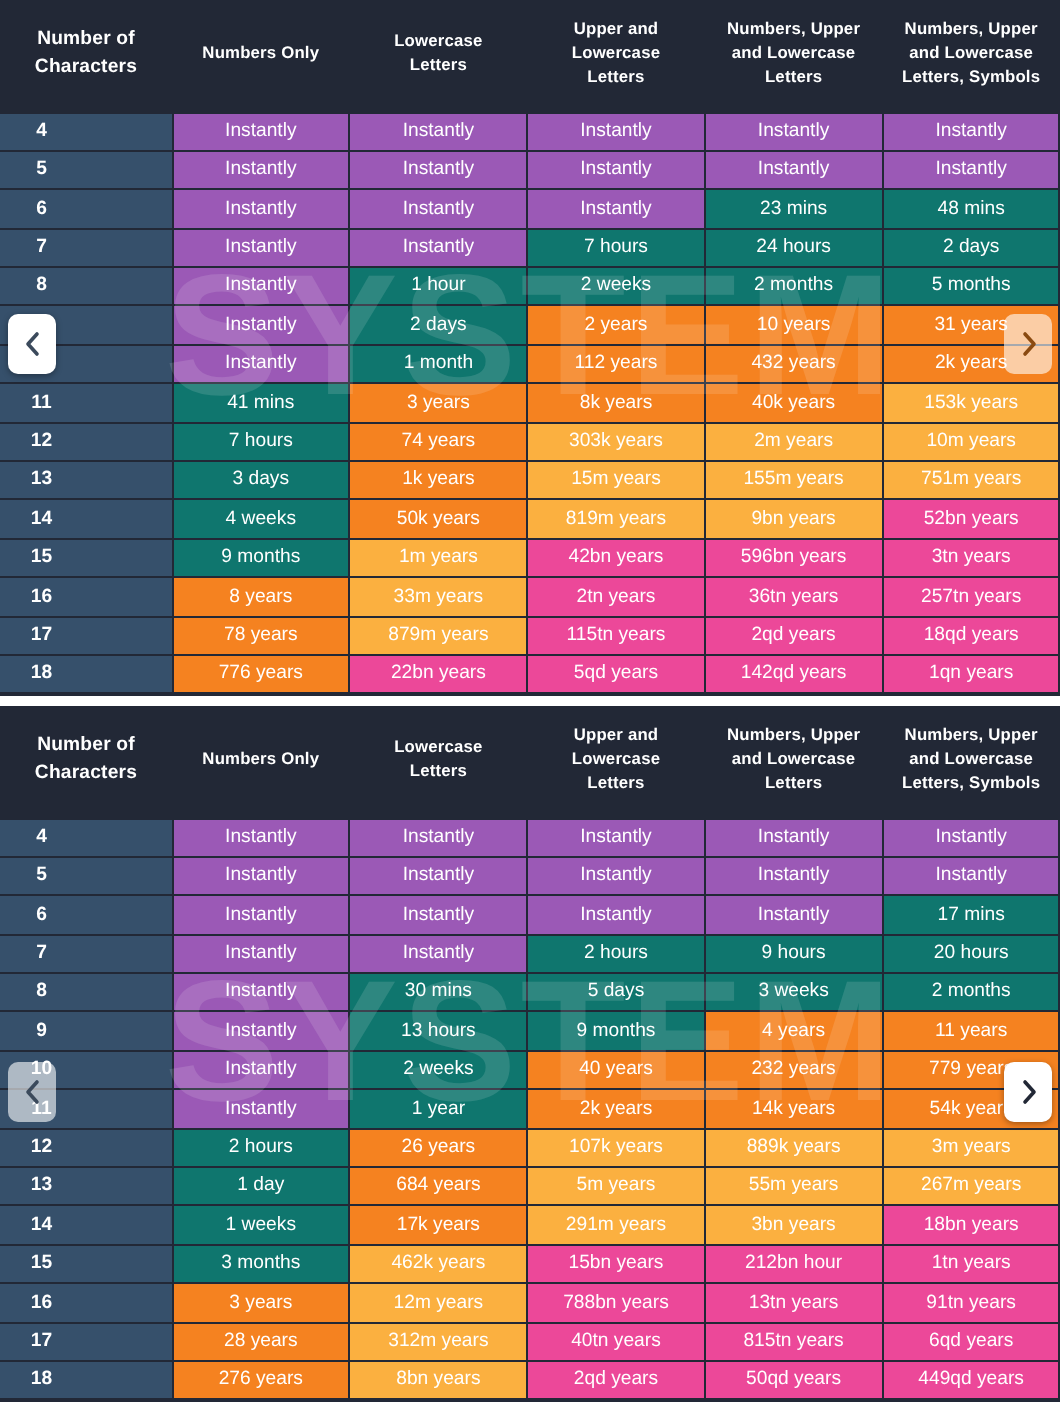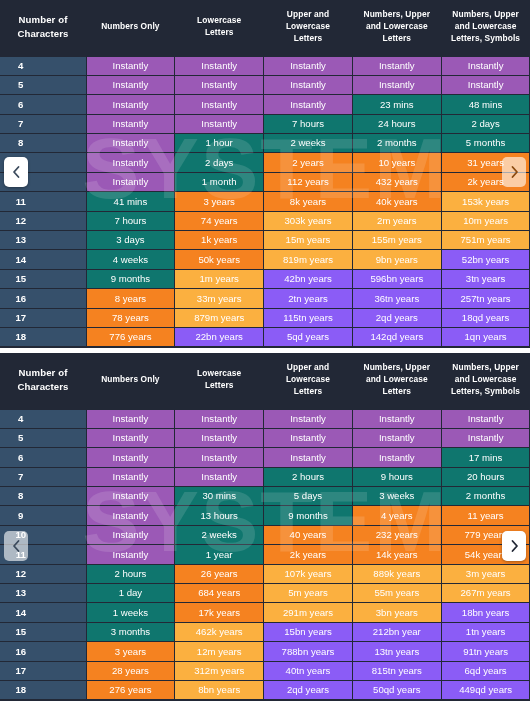--- a/index.html
+++ b/index.html
@@ -99,21 +99,21 @@
     color: #ffffff;
     border-left: none;
     border-right: 1.6px solid #222836;
     padding-right: 44px;
   }
   
   td.c-purple { background: #9B59B6; }
   td.c-red    { background: #0f766e; }
   td.c-orange { background: #F58220; margin-left: 35px; }
   td.c-amber  { background: #FBB040; }
-  td.c-green  { background: #8b5cf6; }
+  td.c-green  { background: #ec4899; }
 
   
   .nav {
     position: absolute;
     z-index: 20;
     width: 24px;
     height: 30px;
     border-radius: 5px;
     display: flex;
     align-items: center;
@@ -434,21 +434,21 @@
             <td class="c-orange">17k years</td>
             <td class="c-amber">291m years</td>
             <td class="c-amber">3bn years</td>
             <td class="c-green">18bn years</td>
           </tr>
           <tr>
             <td class="numcell">15</td>
             <td class="c-red">3 months</td>
             <td class="c-amber">462k years</td>
             <td class="c-green">15bn years</td>
-            <td class="c-green">212bn year</td>
+            <td class="c-green">212bn hour</td>
             <td class="c-green">1tn years</td>
           </tr>
           <tr>
             <td class="numcell">16</td>
             <td class="c-orange">3 years</td>
             <td class="c-amber">12m years</td>
             <td class="c-green">788bn years</td>
             <td class="c-green">13tn years</td>
             <td class="c-green">91tn years</td>
           </tr>

